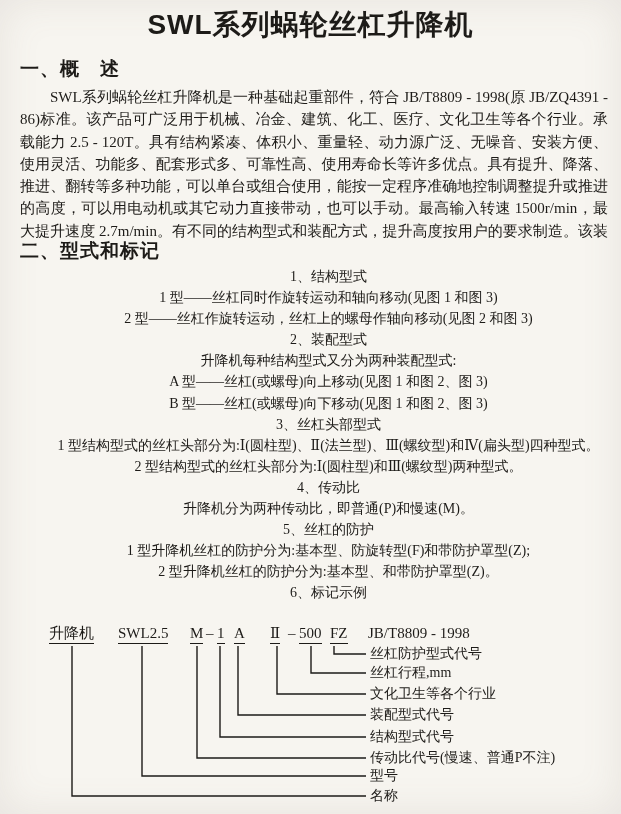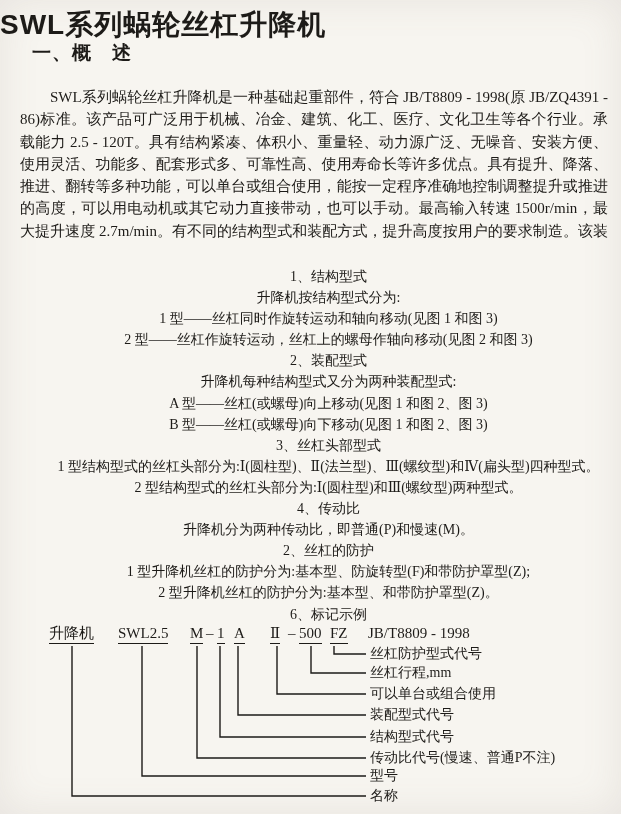--- a/index.html
+++ b/index.html
@@ -9,30 +9,30 @@
     background:var(--paper);
     color:var(--ink);
     font-family:"Liberation Serif","DejaVu Serif",serif;
   }
   .page {
     position:relative; width:621px; height:814px; overflow:hidden;
     box-shadow:inset 0 0 40px rgba(120,110,95,.12);
   }
   .doc-title {
     position:absolute; top:6px; left:0; width:100%;
-    margin:0; text-align:left;
+    margin:0; text-align:center;
     font-family:"Liberation Sans","DejaVu Sans",sans-serif;
     font-size:28px; font-weight:700; letter-spacing:1px;
   }
   .sec-h {
     position:absolute; left:20px; margin:0;
     font-family:"Liberation Sans","DejaVu Sans",sans-serif;
     font-size:19px; font-weight:700; letter-spacing:1px;
   }
-  .sec-h.s1 { top:40px;margin-left:12px; }
+  .sec-h.s1 { top:56px; }
   .sec-h.s2 { top:238px; }
   .para {
     position:absolute; top:86px; left:20px; width:588px; height:152px;
     margin:0; overflow:hidden;
     font-size:15px; line-height:22.3px;
     text-align:justify; text-indent:2em;
   }
   .items { position:absolute; top:266px; left:40px; right:4px; }
   .item {
     font-size:14px; line-height:21.1px; white-space:nowrap; overflow:hidden;text-align:center;
@@ -53,36 +53,36 @@
 <body>
 
 <div class="page">
 
   <h1 class="doc-title">SWL系列蜗轮丝杠升降机</h1>
 
   <h2 class="sec-h s1">一、概　述</h2>
 
   <p class="para">SWL系列蜗轮丝杠升降机是一种基础起重部件，符合 JB/T8809 - 1998(原 JB/ZQ4391 - 86)标准。该产品可广泛用于机械、冶金、建筑、化工、医疗、文化卫生等各个行业。承载能力 2.5 - 120T。具有结构紧凑、体积小、重量轻、动力源广泛、无噪音、安装方便、使用灵活、功能多、配套形式多、可靠性高、使用寿命长等许多优点。具有提升、降落、推进、翻转等多种功能，可以单台或组合使用，能按一定程序准确地控制调整提升或推进的高度，可以用电动机或其它动力直接带动，也可以手动。最高输入转速 1500r/min，最大提升速度 2.7m/min。有不同的结构型式和装配方式，提升高度按用户的要求制造。该装置可以自锁。</p>
 
+  <h2 class="sec-h s2">二、型式和标记</h2>
 
   <div class="items" id="items">
       <div class="item">1、结构型式</div>
-      <div class="item">升降机按结构型式分为:</div>
       <div class="item">1 型——丝杠同时作旋转运动和轴向移动(见图 1 和图 3)</div>
       <div class="item">2 型——丝杠作旋转运动，丝杠上的螺母作轴向移动(见图 2 和图 3)</div>
       <div class="item">2、装配型式</div>
       <div class="item">升降机每种结构型式又分为两种装配型式:</div>
       <div class="item">A 型——丝杠(或螺母)向上移动(见图 1 和图 2、图 3)</div>
       <div class="item">B 型——丝杠(或螺母)向下移动(见图 1 和图 2、图 3)</div>
       <div class="item">3、丝杠头部型式</div>
       <div class="item">1 型结构型式的丝杠头部分为:Ⅰ(圆柱型)、Ⅱ(法兰型)、Ⅲ(螺纹型)和Ⅳ(扁头型)四种型式。</div>
       <div class="item">2 型结构型式的丝杠头部分为:Ⅰ(圆柱型)和Ⅲ(螺纹型)两种型式。</div>
       <div class="item">4、传动比</div>
       <div class="item">升降机分为两种传动比，即普通(P)和慢速(M)。</div>
-      <div class="item">2、丝杠的防护</div>
+      <div class="item">5、丝杠的防护</div>
       <div class="item">1 型升降机丝杠的防护分为:基本型、防旋转型(F)和带防护罩型(Z);</div>
       <div class="item">2 型升降机丝杠的防护分为:基本型、和带防护罩型(Z)。</div>
       <div class="item">6、标记示例</div>
     </div>
 
   <div class="marking" id="marking">
     <svg id="mark-lines" width="621" height="192" viewBox="0 0 621 192">
         <path d="M 334 24 L 334 32 L 366 32" fill="none" stroke="#1d1b18" stroke-width="1.4"></path>
         <path d="M 311 24 L 311 51 L 366 51" fill="none" stroke="#1d1b18" stroke-width="1.4"></path>
         <path d="M 277 24 L 277 72 L 366 72" fill="none" stroke="#1d1b18" stroke-width="1.4"></path>
@@ -98,21 +98,21 @@
       <span class="code-part" style="left: 206px;">–</span>
       <span class="code-part u" style="left: 217px;">1</span>
       <span class="code-part u" style="left: 234px;">A</span>
       <span class="code-part u" style="left: 270px;">Ⅱ</span>
       <span class="code-part" style="left: 288px;">–</span>
       <span class="code-part u" style="left: 299px;">500</span>
       <span class="code-part u" style="left: 330px; text-align: right;">FZ</span>
       <span class="code-part" style="left: 368px;">JB/T8809 - 1998</span>
       <div class="mark-label" style="top: 23px;">丝杠防护型式代号</div>
       <div class="mark-label" style="top: 42px;">丝杠行程,mm</div>
-      <div class="mark-label" style="top: 63px;">可以单台或组合使用</div>
+      <div class="mark-label" style="top: 63px;">文化卫生等各个行业</div>
       <div class="mark-label" style="top: 84px;">装配型式代号</div>
       <div class="mark-label" style="top: 106px;">结构型式代号</div>
       <div class="mark-label" style="top: 127px;">传动比代号(慢速、普通P不注)</div>
       <div class="mark-label" style="top: 145px;">型号</div>
       <div class="mark-label" style="top: 165px;">名称</div>
     </div>
 
 </div>
 
 </body></html>

